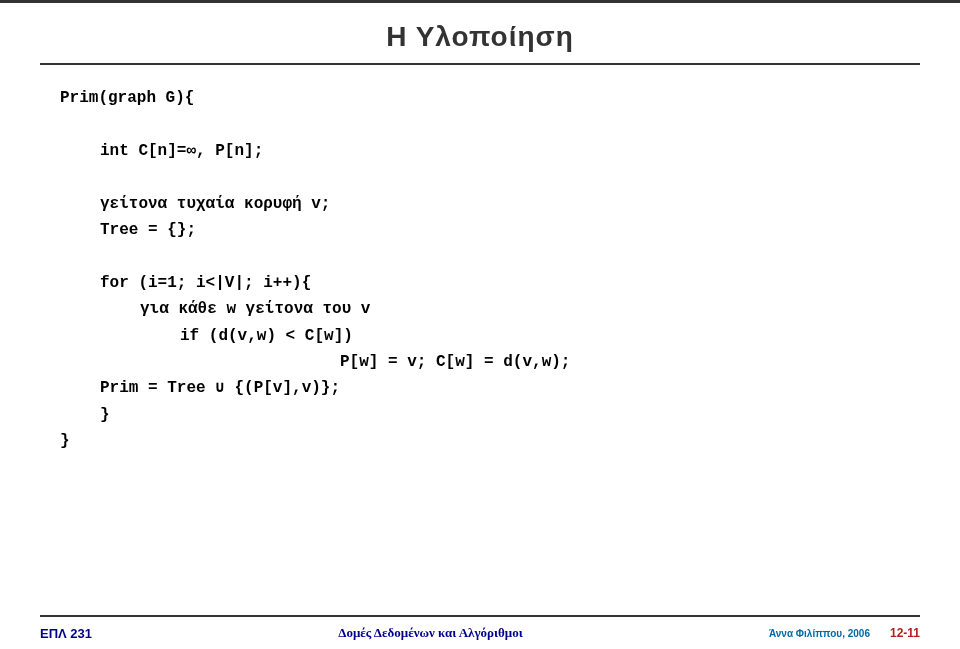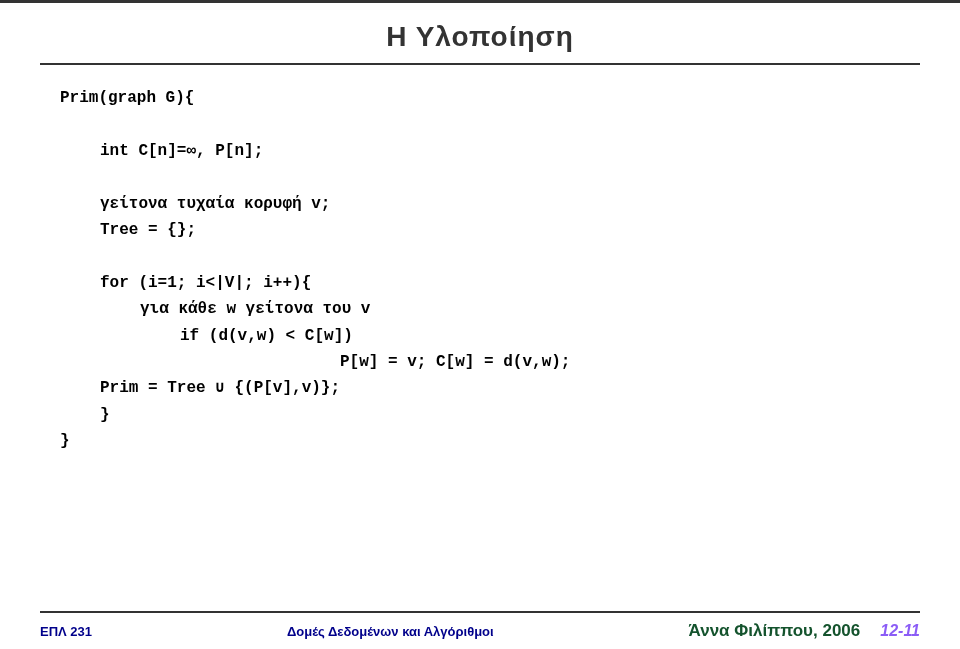--- a/index.html
+++ b/index.html
@@ -92,40 +92,39 @@
     }
 
     .footer-left {
       font-family: Arial, sans-serif;
       font-size: 13px;
       color: #00008b;
       font-weight: bold;
     }
 
     .footer-center {
-      font-family: Liberation Sans, sans-serif;
+      font-family: Liberation Serif, serif;
       font-size: 13px;
       color: #00008b;
       font-weight: bold;
       text-align: center;
     }
 
     .footer-right-author {
       font-family: Arial, sans-serif;
-      font-size: 17px;
-      color: #14532d;
+      font-size: 10px;
+      color: #0369a1;
       font-weight: bold;
     }
 
     .footer-right-page {
       font-family: Arial, sans-serif;
-      font-size: 16px;
-      color: #8b5cf6;
+      font-size: 12px;
+      color: #b91c1c;
       font-weight: bold;
-      font-style: italic;
     }
 
     .footer-right {
       display: flex;
       gap: 20px;
       align-items: center;
     }
 
     .bold-text {
       font-weight: bold;

